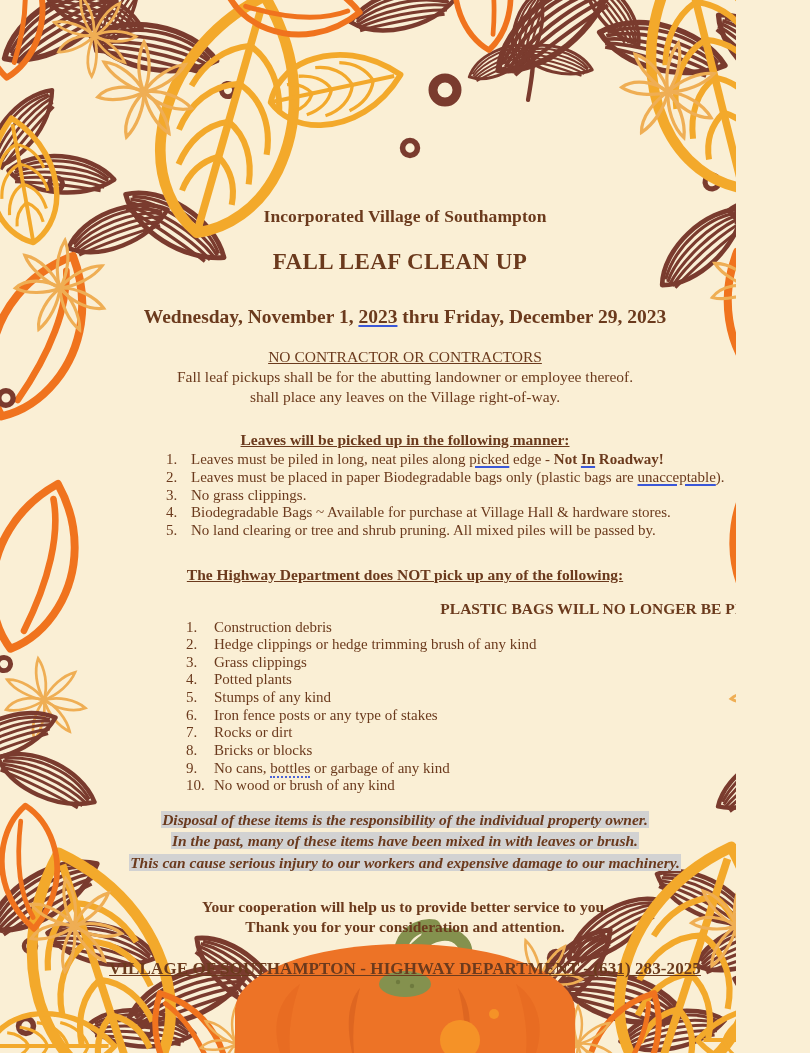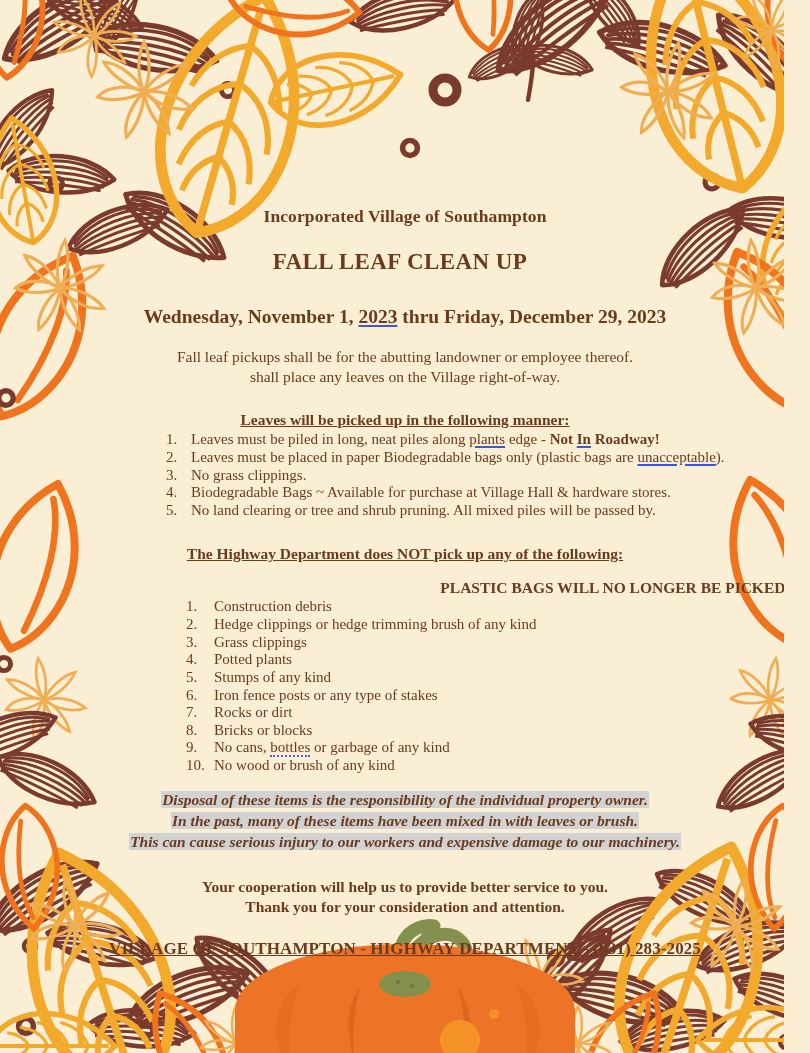--- a/index.html
+++ b/index.html
@@ -10,21 +10,20 @@
     font-family:"Liberation Serif", serif;
     color:#6B3A1D;
     overflow:hidden;
     position:relative;
   }
   #page{
     position:relative;
     width:736px;height:1053px;
     background:#f9a8d4;
     overflow:hidden;
-    padding-left:48px;
   }
   #border-art{
     position:absolute;inset:0;
     width:810px;height:1053px;
     pointer-events:none;
   }
   #content{
     position:absolute;
     left:0;top:0;
     width:810px;
@@ -477,30 +476,31 @@
 
     <div class="ctr t-org">Incorporated Village of Southampton</div>
 
     <div class="ctr t-title">FALL LEAF CLEAN UP</div>
 
     <div class="ctr t-dates">
       <span>Wednesday, November 1, </span><span class="u-blue">2023</span><span> thru Friday, December 29, 2023</span>
     </div>
 
     <div class="ctr t-code">
+      <div class="ul">NO CONTRACTOR OR CONTRACTORS</div>
       <div>Fall leaf pickups shall be for the abutting landowner or employee thereof.</div>
       <div>shall place any leaves on the Village right-of-way.</div>
     </div>
 
     <div class="ctr t-sec-head">Leaves will be picked up in the following manner:</div>
 
     <ol class="manner">
       <li>
         <span class="num">1.</span>
-        <span class="txt"><span>Leaves must be piled in long, neat piles along </span><span class="u-blue">plants</span><span> edge - </span><b><span>Not </span><span class="u-blue">In</span><span> Roadway!</span></b></span>
+        <span class="txt"><span>Leaves must be piled in long, neat piles along </span><span class="u-blue">picked</span><span> edge - </span><b><span>Not </span><span class="u-blue">In</span><span> Roadway!</span></b></span>
       </li>
       <li>
         <span class="num">2.</span>
         <span class="txt"><span>Leaves must be placed in paper Biodegradable bags only (plastic bags are </span><span class="u-blue">unacceptable</span><span>).</span></span>
       </li>
       <li>
         <span class="num">3.</span>
         <span class="txt">No grass clippings.</span>
       </li>
       <li>

